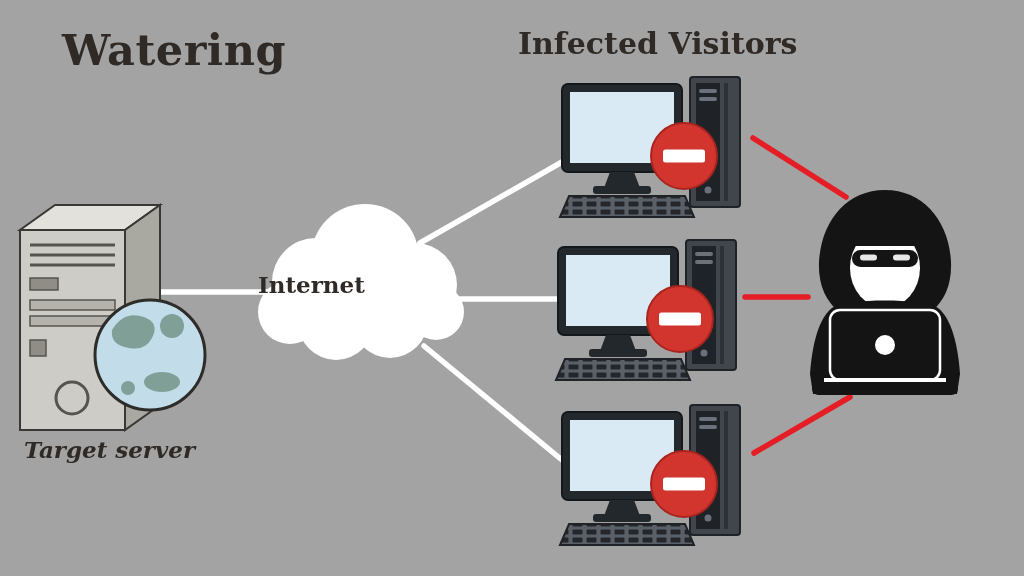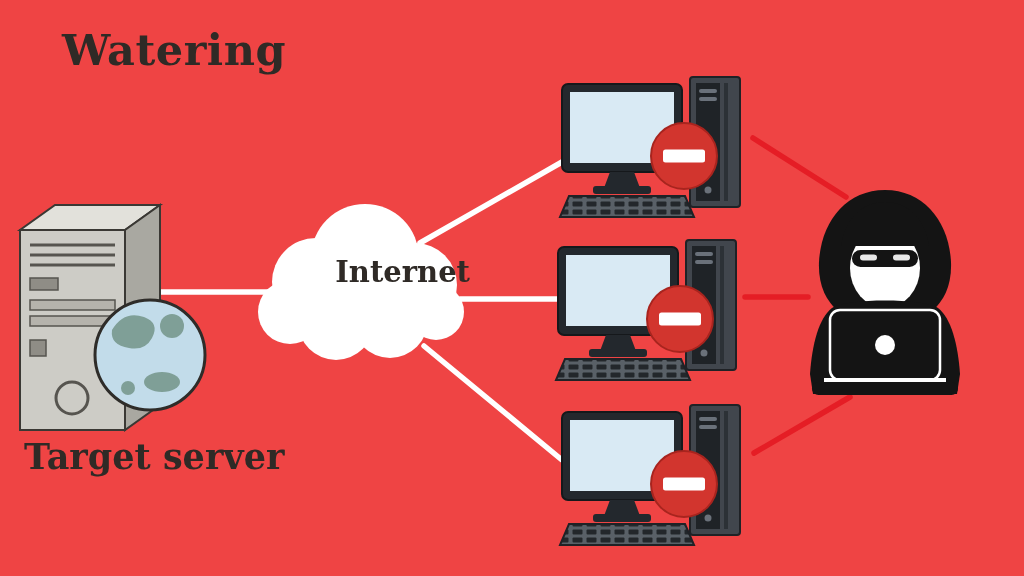--- a/index.html
+++ b/index.html
@@ -1,29 +1,29 @@
 <!DOCTYPE html>
 <html><head>
 <meta charset="utf-8">
 <style>
   html,body{margin:0;padding:0;}
   .canvas{
     position:relative;
     width:1024px;height:576px;
-    background:#ef4444;
+    background:#a3a3a3;
     overflow:hidden;
     font-family:"DejaVu Serif", serif;
     color:#2f2a26;
   }
   .art{position:absolute;left:0;top:0;}
   .label{position:absolute;font-weight:bold;white-space:nowrap;}
   .title{left:62px;top:22px;font-size:43px;line-height:1.32;letter-spacing:0.5px;}
   .infected{left:518px;top:26px;font-size:30px;}
-  .internet{left:258px;top:255px;width:212px;text-align:right;font-size:29px;white-space:nowrap;}
-  .target{left:24px;top:436px;font-size:35px;}
+  .internet{left:258px;top:271px;width:212px;text-align:left;font-size:23px;white-space:nowrap;}
+  .target{left:24px;top:436px;font-size:23px;font-style:italic;}
   .wline{stroke:#ffffff;stroke-width:5.5;stroke-linecap:round;}
   .rline{stroke:#e51d25;stroke-width:5.5;stroke-linecap:round;}
 </style>
 </head>
 <body>
 
 <div class="canvas">
 
   <svg class="art" width="1024" height="576" viewBox="0 0 1024 576">
     <defs>
@@ -117,18 +117,19 @@
       <circle cx="85" cy="157" r="10" fill="#ffffff"></circle>
       <rect x="24" y="190" width="122" height="5" fill="#ffffff"></rect>
       <rect x="12" y="194" width="146" height="13" rx="6.5" fill="#141414"></rect>
     </g>
   </svg>
 
   <div class="label title">
     <span>Watering</span><br>
   </div>
 
+  <div class="label infected">Infected Visitors</div>
 
   <div class="label internet">Internet</div>
 
   <div class="label target">Target server</div>
 
 </div>
 
 </body></html>

